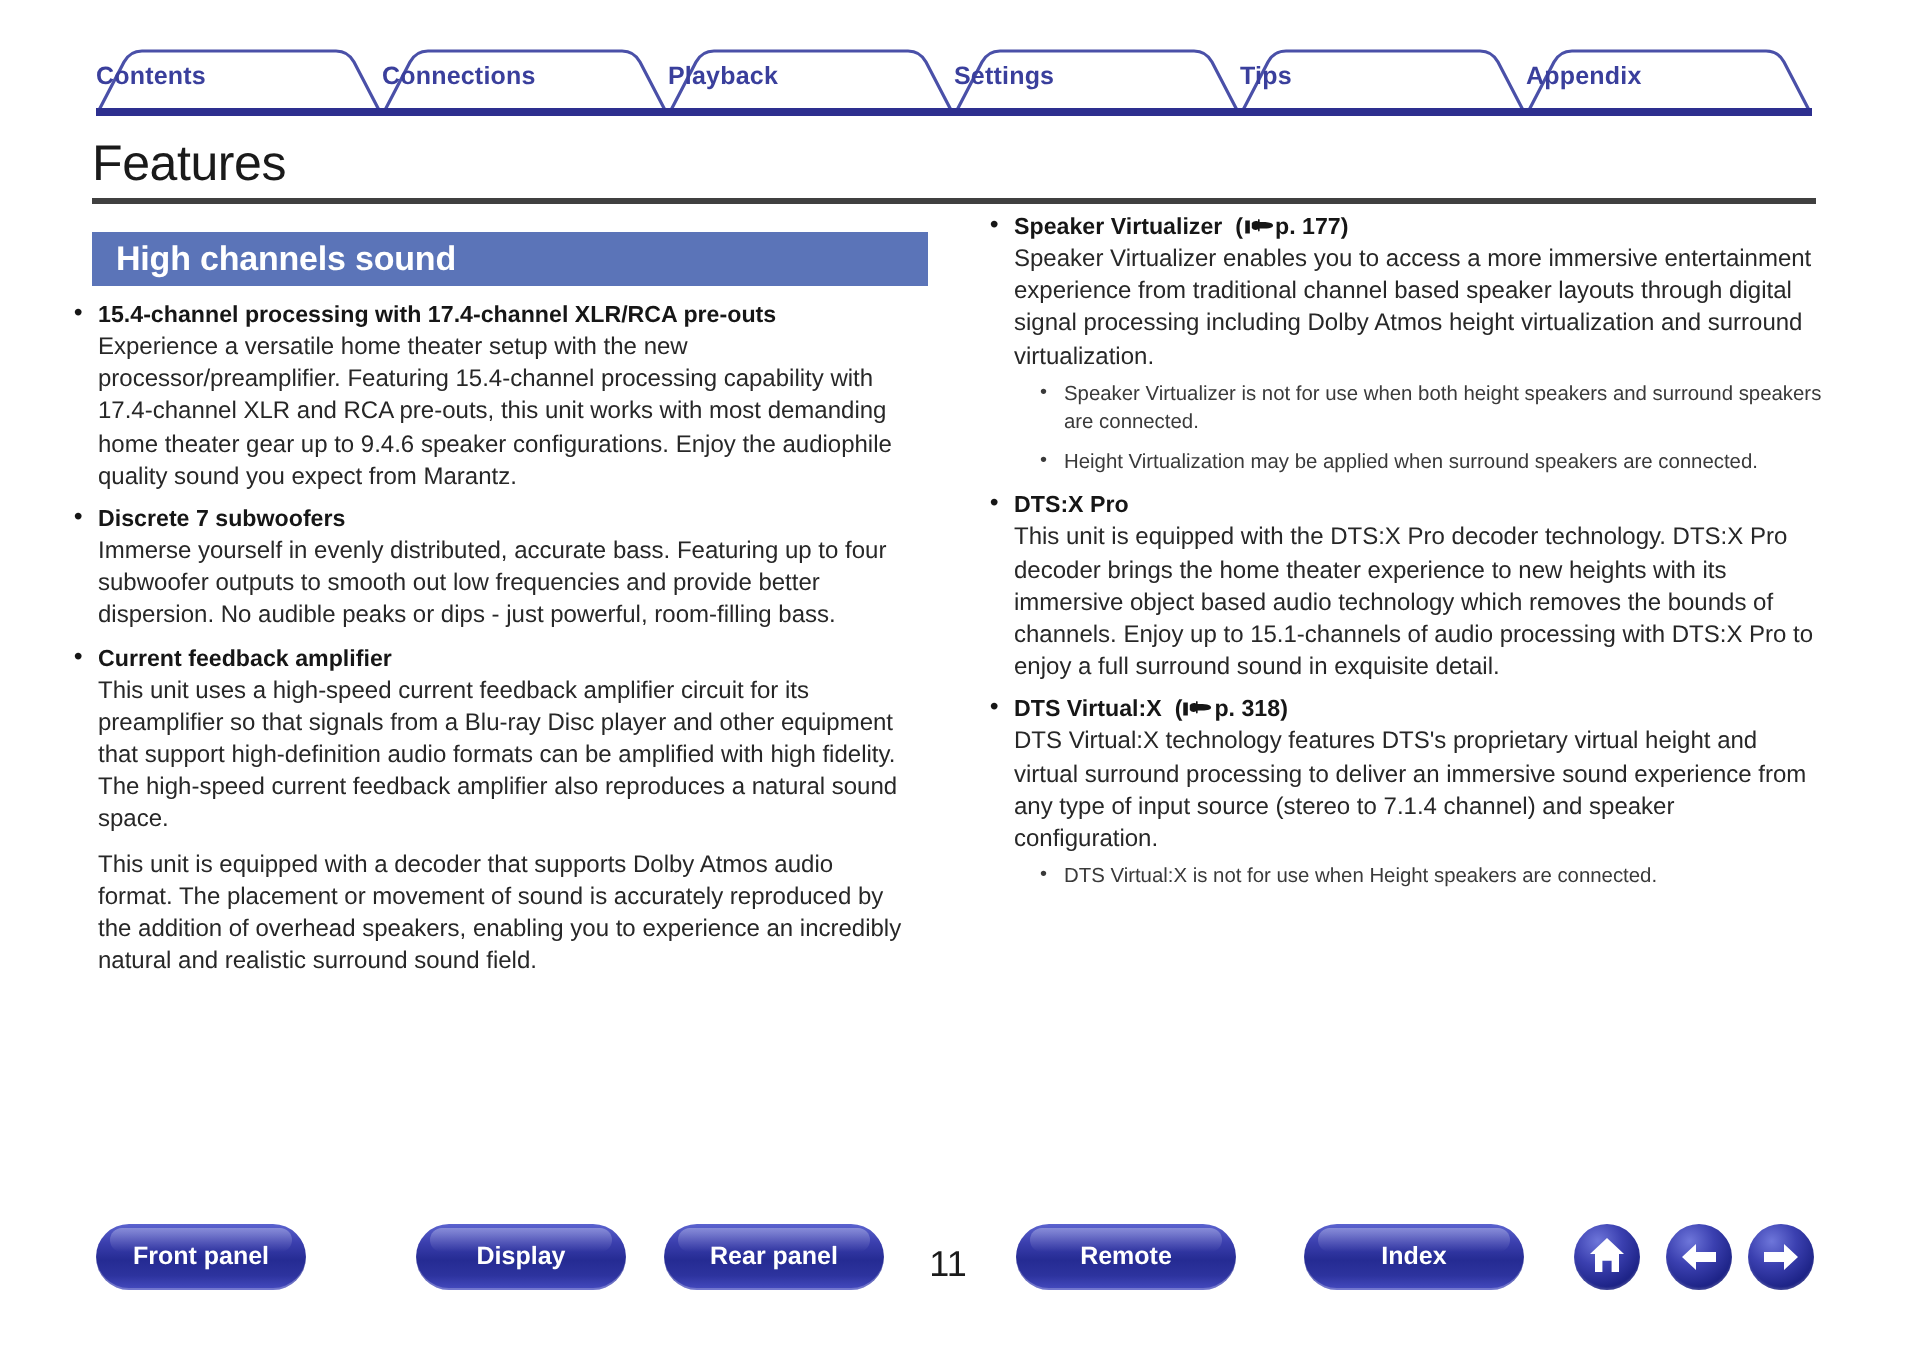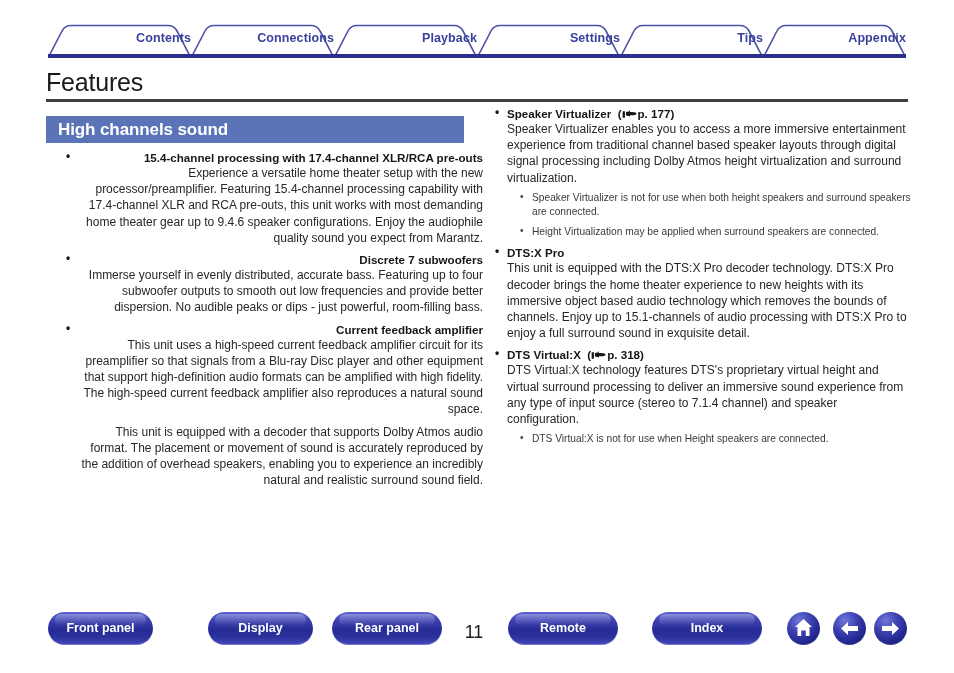--- a/index.html
+++ b/index.html
@@ -47,21 +47,21 @@
   }
   .tab-shape {
     position: absolute;
     inset: 0;
   }
   .tab-label {
     position: absolute;
     left: 0;
     right: 0;
     top: 7px;
-    text-align: right;
+    text-align: left;
     font-size: 12.5px;
     font-weight: bold;
     color: #3a3f9c;
     letter-spacing: 0.1px;
     white-space: nowrap;
   }
 
   
   .page-title {
     position: absolute;
@@ -99,21 +99,21 @@
     color: #ffffff;
     letter-spacing: -0.1px;
   }
 
   
   .col {
     position: absolute;
     top: 150px;
     width: 420px;
   }
-  .col-left  { left: 63px; text-align: right; }
+  .col-left  { left: 34px; }
   .col-right { left: 492px; top: 106px; }
 
   
   .item { margin-bottom: 6px; }
   .item-head {
     position: relative;
     padding-left: 15px;
     font-size: 11.6px;
     font-weight: bold;
     line-height: 15px;

